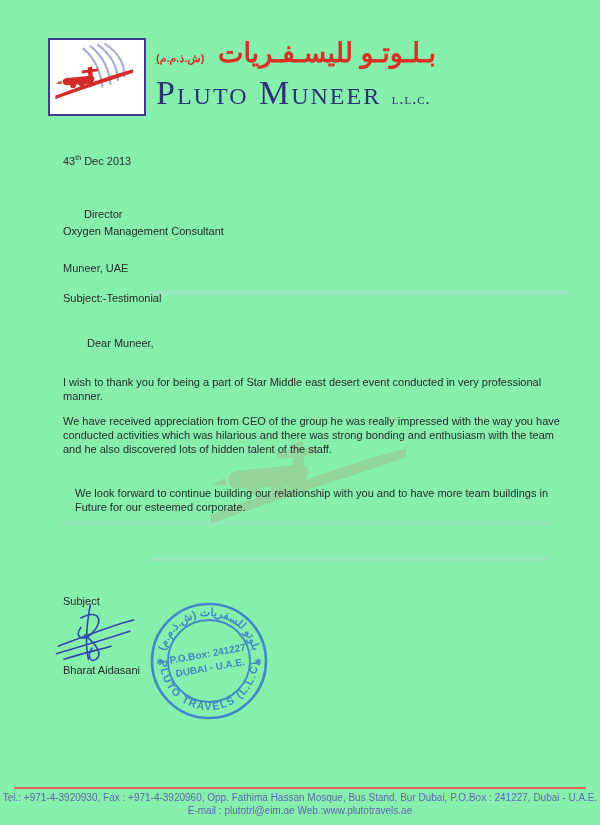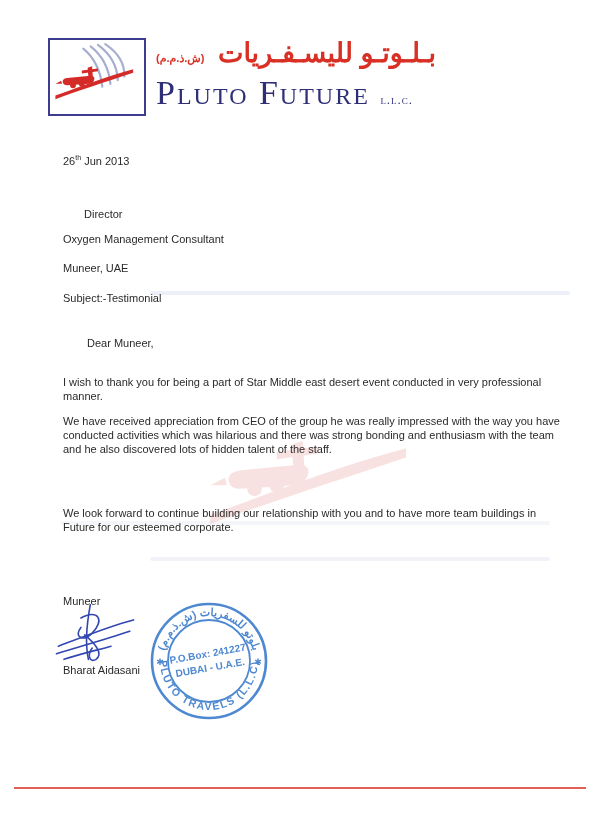--- a/index.html
+++ b/index.html
@@ -1,20 +1,20 @@
 <!DOCTYPE html>
 <html><head>
 <meta charset="utf-8">
 <style>
   html,body{margin:0;padding:0;background:#e8e8e8;}
   .page{
     position:relative;
     width:600px;height:825px;
     margin:0 auto;
-    background:#ffffff;
+    background:#86efac;
     font-family:"Liberation Sans",sans-serif;
     color:#2a2a2a;
     overflow:hidden;
   }
   
   .logo-box{
     position:absolute;left:48px;top:38px;width:94px;height:74px;
     border:2px solid #3d3d8f;background:#fff;
   }
   .logo-box svg{position:absolute;left:1px;top:1px;}
@@ -26,21 +26,21 @@
     white-space:nowrap;
   }
   .arabic-suffix{font-size:11px;font-weight:bold;margin-right:6px;}
   .english-line{
     font-family:"Liberation Serif",serif;
     font-variant:small-caps;
     color:#2f2f78;
     font-size:34px;line-height:36px;letter-spacing:2px;
     white-space:nowrap;
   }
-  .english-suffix{font-size:13px;letter-spacing:1px;}
+  .english-suffix{font-size:16px;letter-spacing:1px;}
   
   .abs{position:absolute;left:63px;width:505px;font-size:11px;line-height:15px;z-index:2;}
   .para{line-height:14px;}
   sup{font-size:7px;}
   
   .watermark{position:absolute;left:180px;top:378px;width:260px;height:170px;opacity:0.16;z-index:1;}
   
   .signature{position:absolute;left:50px;top:603px;z-index:2;}
   
   .stamp{position:absolute;left:147px;top:599px;width:124px;height:124px;z-index:3;opacity:0.9;}
@@ -83,57 +83,57 @@
       </g>
     </svg>
   </div>
 
   <div class="header-text">
     <div class="arabic-line">
       <span>بـلـوتـو لليسـفـريات</span>
       <span class="arabic-suffix">(ش.ذ.م.م)</span>
     </div>
     <div class="english-line">
-      <span>Pluto Future</span>
+      <span>Pluto Muneer</span>
       <span class="english-suffix">l.l.c.</span>
     </div>
   </div>
 
   <div class="streak" style="left:150px;top:291px;width:420px;"></div>
   <div class="streak" style="left:60px;top:521px;width:490px;opacity:0.2;"></div>
   <div class="streak" style="left:150px;top:557px;width:400px;opacity:0.25;"></div>
 
   <svg class="watermark" viewBox="0 0 120 92">
     <path d="M 6,74 C 34,64 74,48 112,38 L 112,43 C 76,55 36,68 6,79 Z" fill="#d9534b"></path>
     <g fill="#d9534b">
       <path d="M 16,56 Q 15,51 22,50 L 54,47 Q 60,47 59,52 Q 58,57 52,58 L 22,60 Q 17,60 16,56 Z"></path>
       <path d="M 50,36 L 56,34 L 57,48 L 51,49 Z"></path>
       <path d="M 42,40 L 64,37 L 64,41 L 42,44 Z"></path>
       <circle cx="30" cy="60" r="4"></circle>
       <circle cx="42" cy="58" r="4"></circle>
       <path d="M 14,54 L 6,58 L 15,58 Z"></path>
     </g>
   </svg>
 
-  <div class="abs" style="top:150px;"><span>26</span><sup>th</sup><span> Jun 2013</span></div>
+  <div class="abs" style="top:150px;"><span>43</span><sup>th</sup><span> Dec 2013</span></div>
 
   <div class="abs" style="top:207px;padding-left:21px;">Director</div>
-  <div class="abs" style="top:232px;">Oxygen Management Consultant</div>
+  <div class="abs" style="top:224px;">Oxygen Management Consultant</div>
   <div class="abs" style="top:261px;">Muneer, UAE</div>
 
   <div class="abs" style="top:291px;">Subject:-Testimonial</div>
 
   <div class="abs" style="top:336px;padding-left:24px;">Dear Muneer,</div>
 
   <div class="abs para" style="top:375px;">I wish to thank you for being a part of Star Middle east desert event conducted in very professional manner.</div>
   <div class="abs para" style="top:414px;">We have received appreciation from CEO of the group he was really impressed with the way you have conducted activities which was hilarious and there was strong bonding and enthusiasm with the team and he also discovered lots of hidden talent of the staff.</div>
-  <div class="abs para" style="top:506px;">We look forward to continue building our relationship with you and to have more team buildings in Future for our esteemed corporate.</div>
+  <div class="abs para" style="top:486px;margin-left:12px;">We look forward to continue building our relationship with you and to have more team buildings in Future for our esteemed corporate.</div>
 
 
-  <div class="abs" style="top:594px;">Muneer</div>
+  <div class="abs" style="top:594px;">Subject</div>
 
   <svg class="signature" width="90" height="62" viewBox="0 0 90 66">
     <g fill="none" stroke="#3246b0" stroke-width="1.7" stroke-linecap="round">
       <path d="M 40,2 C 37,18 34,42 38,60"></path>
       <path d="M 30,16 C 48,6 56,18 42,32 C 32,42 22,36 30,26"></path>
       <path d="M 6,46 C 32,36 62,24 86,18"></path>
       <path d="M 4,54 C 30,46 58,38 82,30"></path>
       <path d="M 12,60 C 30,54 48,50 62,46"></path>
       <path d="M 34,34 C 46,44 54,54 46,60 C 40,64 36,56 42,48"></path>
     </g>
@@ -158,14 +158,16 @@
     </text>
     <text x="13" y="66" fill="#3b7ccb" font-size="9" text-anchor="middle">✱</text>
     <text x="111" y="66" fill="#3b7ccb" font-size="9" text-anchor="middle">✱</text>
     <g transform="rotate(-10 62 62)" fill="#3b7ccb" font-weight="bold" text-anchor="middle">
       <text x="62" y="58" font-size="10">P.O.Box: 241227</text>
       <text x="62" y="72" font-size="10">DUBAI - U.A.E.</text>
     </g>
   </svg>
 
   <div class="footer-divider"></div>
+  <div class="footer-line l1">Tel.: +971-4-3920930, Fax : +971-4-3920960, Opp. Fathima Hassan Mosque, Bus Stand, Bur Dubai, P.O.Box : 241227, Dubai - U.A.E.</div>
+  <div class="footer-line l2">E-mail : plutotrl@eim.ae   Web.:www.plutotravels.ae</div>
 
 </div>
 
 </body></html>

